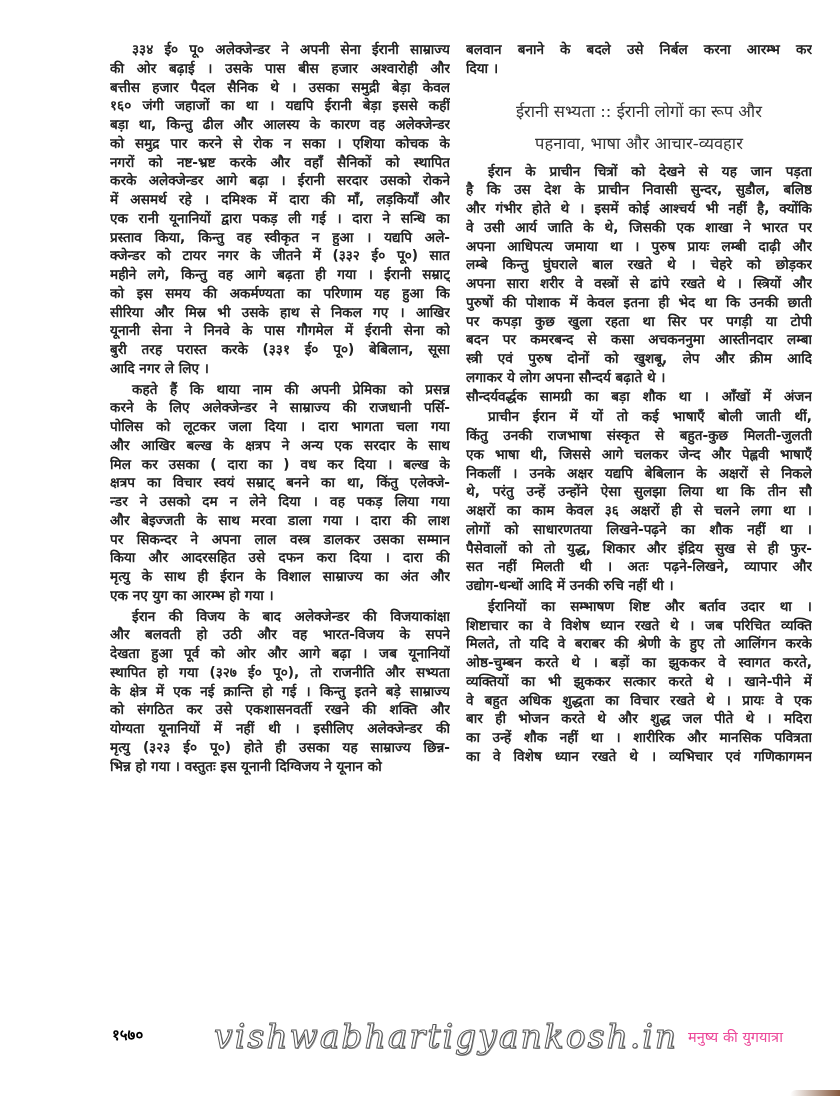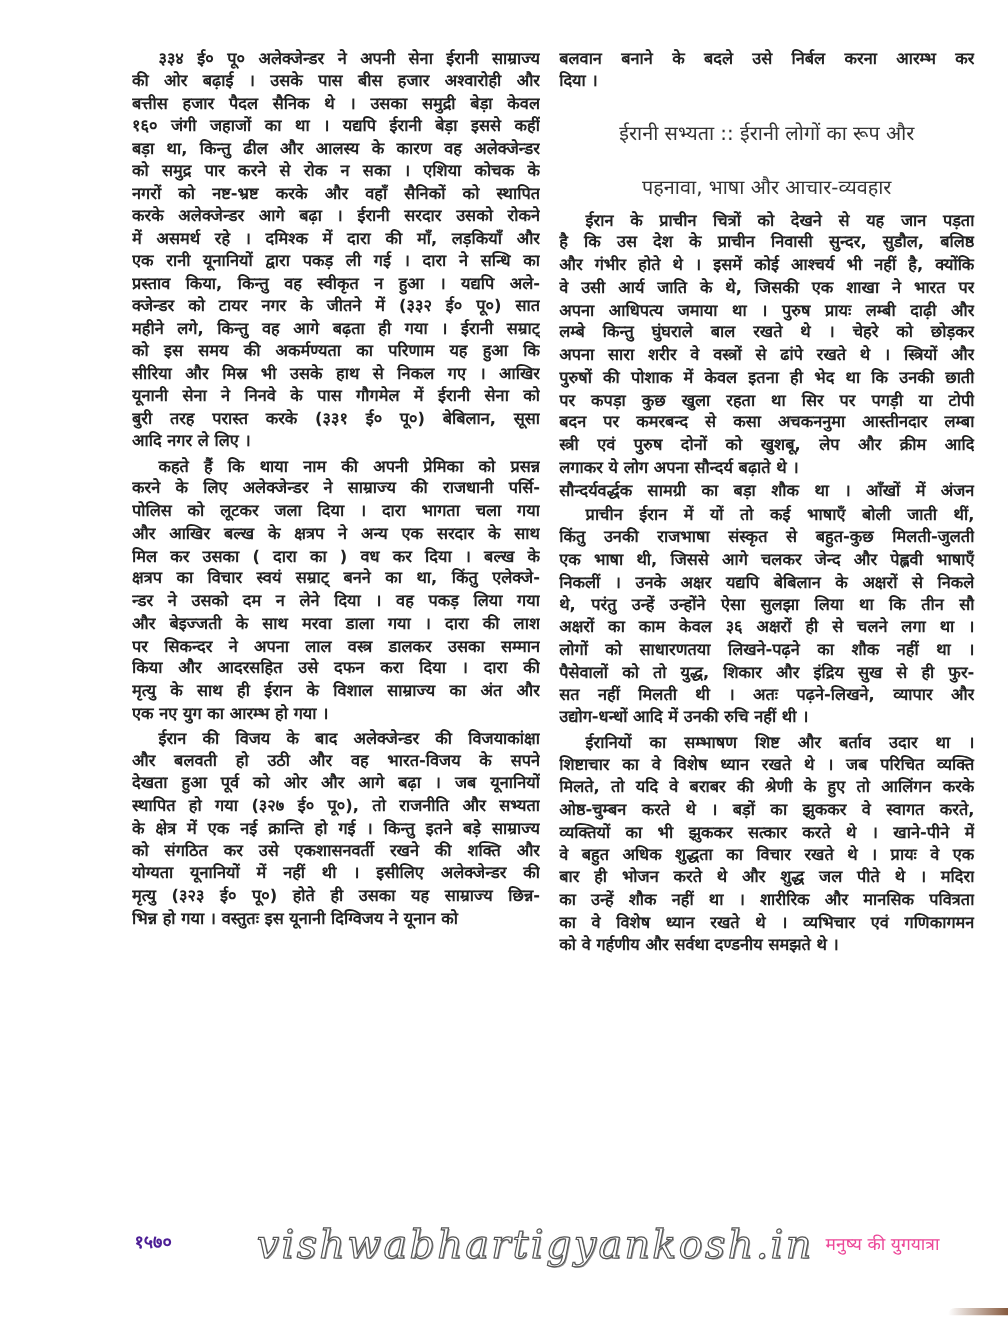--- a/index.html
+++ b/index.html
@@ -17,21 +17,21 @@
   .col-right { left: 466px; width: 346px; }
   .line { display: block; white-space: nowrap; text-align-last: justify; text-align: justify; overflow: hidden; }
   .line.last { text-align-last: left; }
   .indent { padding-left: 22px; }
   .heading {
     display: block; text-align: center; font-weight: normal; font-size: 16.5px;
     line-height: 28px; color: #333; margin: 20px 0 4px 0; white-space: nowrap;
   }
   .gap { display: block; height: 2px; }
   .footer-page-no {
-    position: absolute; left: 112px; top: 1020px; font-size: 15px; font-weight: bold; color: #4c1d95;
+    position: absolute; left: 112px; top: 1020px; font-size: 15px; font-weight: bold; color: #000000;
     font-family: Liberation Mono, monospace;
   }
   .watermark {
     position: absolute; left: 214px; top: 1013px; font-family: "DejaVu Serif", serif;
     font-style: italic; font-size: 33px; letter-spacing: 2px; color: #ffffff;
     -webkit-text-stroke: 1px #555; text-shadow: 1px 1px 0 #999;
   }
   .footer-title {
     position: absolute; left: 688px; top: 1022px; font-size: 14.5px; color: #ec4899;
   }
@@ -95,21 +95,21 @@
       </div>
       <span class="gap"></span>
     </div>
   <div class="col col-right" id="right-col">
       <div>
         <span class="line">बलवान बनाने के बदले उसे निर्बल करना आरम्भ कर</span>
         <span class="line last">दिया ।</span>
       </div>
       <div>
         <span class="heading">ईरानी सभ्यता :: ईरानी लोगों का रूप और</span>
-        <span class="heading" style="margin-top: 17px;">पहनावा, भाषा और आचार-व्यवहार</span>
+        <span class="heading" style="margin-top: 4px;">पहनावा, भाषा और आचार-व्यवहार</span>
       </div>
       <div>
         <span class="line indent">ईरान के प्राचीन चित्रों को देखने से यह जान पड़ता</span>
         <span class="line">है कि उस देश के प्राचीन निवासी सुन्दर, सुडौल, बलिष्ठ</span>
         <span class="line">और गंभीर होते थे । इसमें कोई आश्चर्य भी नहीं है, क्योंकि</span>
         <span class="line">वे उसी आर्य जाति के थे, जिसकी एक शाखा ने भारत पर</span>
         <span class="line">अपना आधिपत्य जमाया था । पुरुष प्रायः लम्बी दाढ़ी और</span>
         <span class="line">लम्बे किन्तु घुंघराले बाल रखते थे । चेहरे को छोड़कर</span>
         <span class="line">अपना सारा शरीर वे वस्त्रों से ढांपे रखते थे । स्त्रियों और</span>
         <span class="line">पुरुषों की पोशाक में केवल इतना ही भेद था कि उनकी छाती</span>
@@ -136,21 +136,20 @@
       <div>
         <span class="line indent">ईरानियों का सम्भाषण शिष्ट और बर्ताव उदार था ।</span>
         <span class="line">शिष्टाचार का वे विशेष ध्यान रखते थे । जब परिचित व्यक्ति</span>
         <span class="line">मिलते, तो यदि वे बराबर की श्रेणी के हुए तो आलिंगन करके</span>
         <span class="line">ओष्ठ-चुम्बन करते थे । बड़ों का झुककर वे स्वागत करते,</span>
         <span class="line">व्यक्तियों का भी झुककर सत्कार करते थे । खाने-पीने में</span>
         <span class="line">वे बहुत अधिक शुद्धता का विचार रखते थे । प्रायः वे एक</span>
         <span class="line">बार ही भोजन करते थे और शुद्ध जल पीते थे । मदिरा</span>
         <span class="line">का उन्हें शौक नहीं था । शारीरिक और मानसिक पवित्रता</span>
         <span class="line">का वे विशेष ध्यान रखते थे । व्यभिचार एवं गणिकागमन</span>
-        <span class="line last">को वे गर्हणीय और सर्वथा दण्डनीय समझते थे ।</span>
       </div>
       <span class="gap"></span>
     </div>
 
   <div class="footer-page-no">१५७०</div>
   <div class="watermark">vishwabhartigyankosh.in</div>
   <div class="footer-title">मनुष्य की युगयात्रा</div>
   <div class="corner-smudge"></div>
 </div>
 

